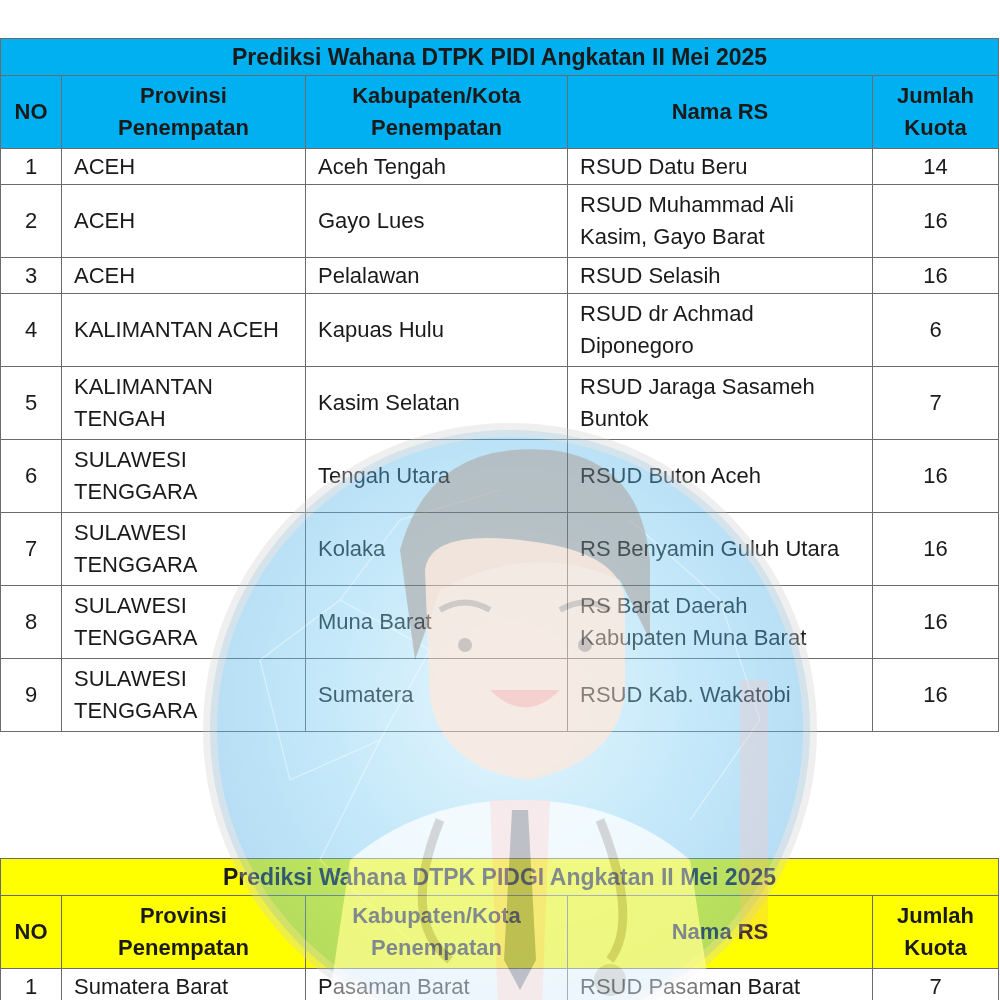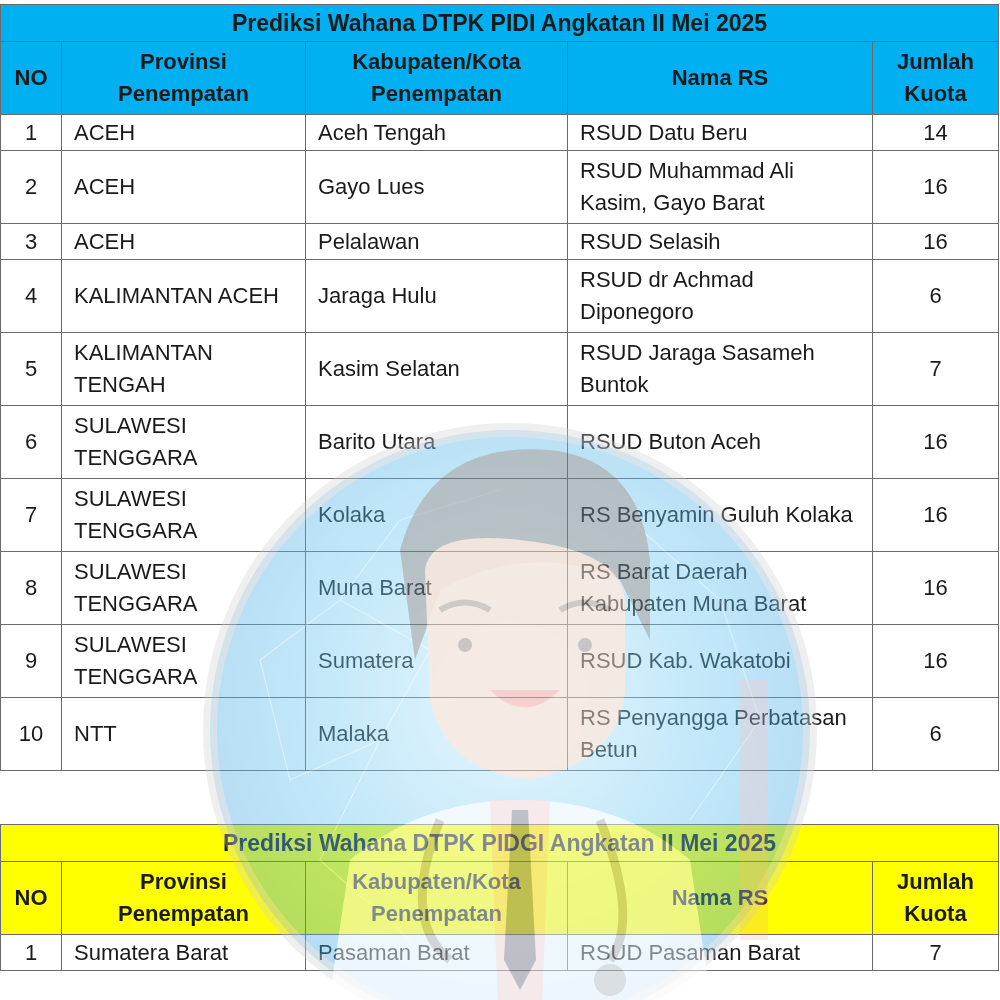--- a/index.html
+++ b/index.html
@@ -30,20 +30,21 @@
       opacity: 0.55;
     }
     table.wahana {
       position: absolute;
       left: 0;
       border-collapse: collapse;
       table-layout: fixed;
       width: 998px;
       z-index: 1;
       font-size: 22px;
+      margin-top: 34px;
     }
     table.wahana td, table.wahana th {
       border: 1.5px solid #6b6b6b;
       padding: 0 12px;
       vertical-align: middle;
       line-height: 32px;
       overflow: hidden;
     }
     table.wahana col.c-no { width: 61px; }
     table.wahana col.c-prov { width: 244px; }
@@ -152,65 +153,58 @@
     <tr class="h1">
       <td class="num">3</td>
       <td>ACEH</td>
       <td>Pelalawan</td>
       <td>RSUD Selasih</td>
       <td class="num">16</td>
     </tr>
     <tr class="h2">
       <td class="num">4</td>
       <td>KALIMANTAN ACEH</td>
-      <td>Jaraga Hulu</td>
+      <td>Kapuas Hulu</td>
       <td>RSUD dr Achmad Diponegoro</td>
       <td class="num">6</td>
     </tr>
     <tr class="h2">
       <td class="num">5</td>
       <td>KALIMANTAN TENGAH</td>
       <td>Kasim Selatan</td>
       <td>RSUD Jaraga Sasameh Buntok</td>
       <td class="num">7</td>
     </tr>
     <tr class="h2">
       <td class="num">6</td>
       <td>SULAWESI TENGGARA</td>
-      <td>Barito Utara</td>
+      <td>Tengah Utara</td>
       <td>RSUD Buton Aceh</td>
       <td class="num">16</td>
     </tr>
     <tr class="h2">
       <td class="num">7</td>
       <td>SULAWESI TENGGARA</td>
       <td>Kolaka</td>
-      <td>RS Benyamin Guluh Kolaka</td>
+      <td>RS Benyamin Guluh Utara</td>
       <td class="num">16</td>
     </tr>
     <tr class="h2">
       <td class="num">8</td>
       <td>SULAWESI TENGGARA</td>
       <td>Muna Barat</td>
       <td>RS Barat Daerah Kabupaten Muna Barat</td>
       <td class="num">16</td>
     </tr>
     <tr class="h2">
       <td class="num">9</td>
       <td>SULAWESI TENGGARA</td>
       <td>Sumatera</td>
       <td>RSUD Kab. Wakatobi</td>
       <td class="num">16</td>
-    </tr>
-    <tr class="h2">
-      <td class="num">10</td>
-      <td>NTT</td>
-      <td>Malaka</td>
-      <td>RS Penyangga Perbatasan Betun</td>
-      <td class="num">6</td>
     </tr>
   </tbody>
     </table>
 
   <table class="wahana t-yellow" id="table-pidgi">
     <colgroup>
       <col class="c-no">
         <col class="c-prov">
         <col class="c-kab">
         <col class="c-rs">

